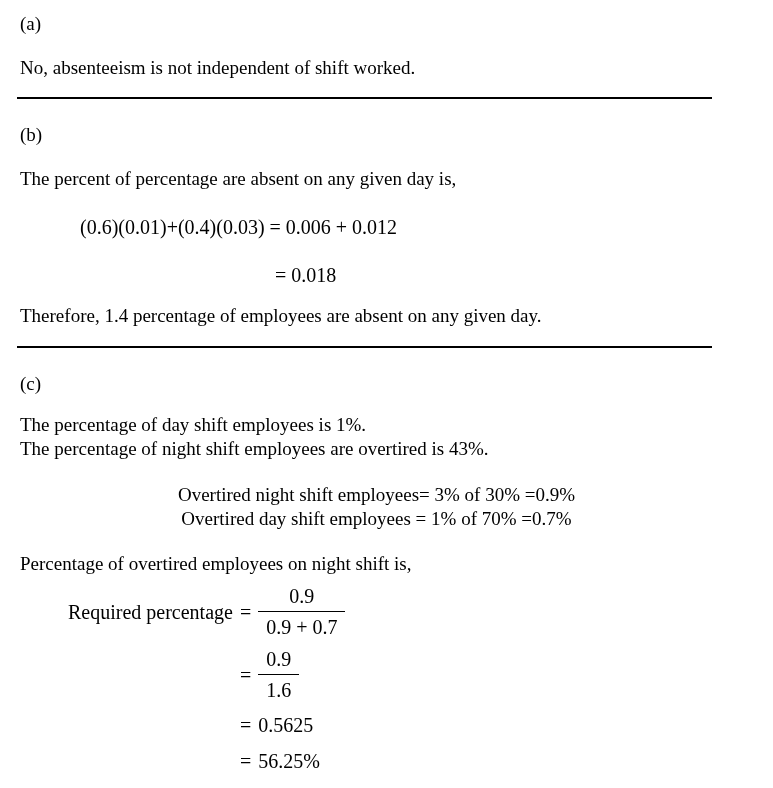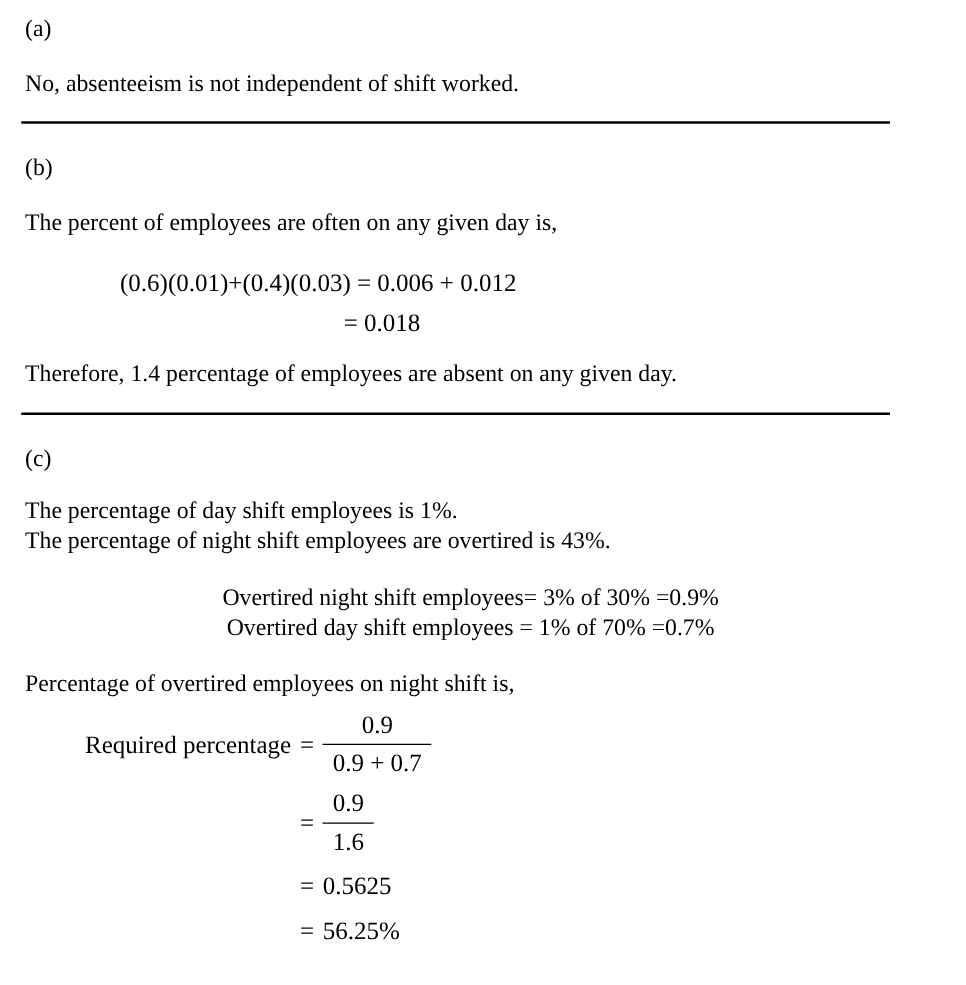--- a/index.html
+++ b/index.html
@@ -27,22 +27,22 @@
   }
   .divider-1 { margin-top: 17px; }
   .divider-2 { margin-top: 18px; }
   .para { margin: 0; }
   .para-b-intro { margin-top: 20px; }
   .para-b-conclusion { margin-top: 13px; }
   .facts { margin-top: 17px; }
   .computations { margin-top: 22px; text-align: center; }
   .para-c-intro { margin-top: 21px; }
   .eq-b { margin-top: 20px; line-height: 32px; font-size: 20px; }
-  .eq-b-line1 { margin-left: 76px; }
-  .eq-b-line2 { margin-left: 255px; }
+  .eq-b-line1 { margin-left: 60px; }
+  .eq-b-line2 { margin-left: 255px; margin-top: 16px; }
   .eq-c { margin-top: 8px; font-size: 20px; }
   .eq-row {
     display: flex;
     align-items: center;
     margin-left: 220px;
   }
   .eq-row-first { margin-left: 48px; }
   .eq-row + .eq-row { margin-top: 8px; }
   .eq-row-plain { margin-top: 10px !important; line-height: 26px; }
   .eq-lhs { margin-right: 7px; }
@@ -68,21 +68,21 @@
 <div class="page">
 
   <p class="section-label label-a">(a)</p>
   <div>
     <p class="para">No, absenteeism is not independent of shift worked.</p>
   </div>
 
   <hr class="divider divider-1">
 
   <p class="section-label label-b">(b)</p>
-  <p class="para para-b-intro">The percent of employees are often on any given day is,</p>
+  <p class="para para-b-intro">The percent of percentage are absent on any given day is,</p>
   <div class="eq-b">
     <div class="eq-b-line1">(0.6)(0.01)+(0.4)(0.03) = 0.006 + 0.012</div>
     <div class="eq-b-line2"><span>=</span> <span>0.018</span></div>
   </div>
   <p class="para para-b-conclusion">Therefore, 1.4 percentage of employees are absent on any given day.</p>
 
   <hr class="divider divider-2">
 
   <p class="section-label label-c">(c)</p>
 

